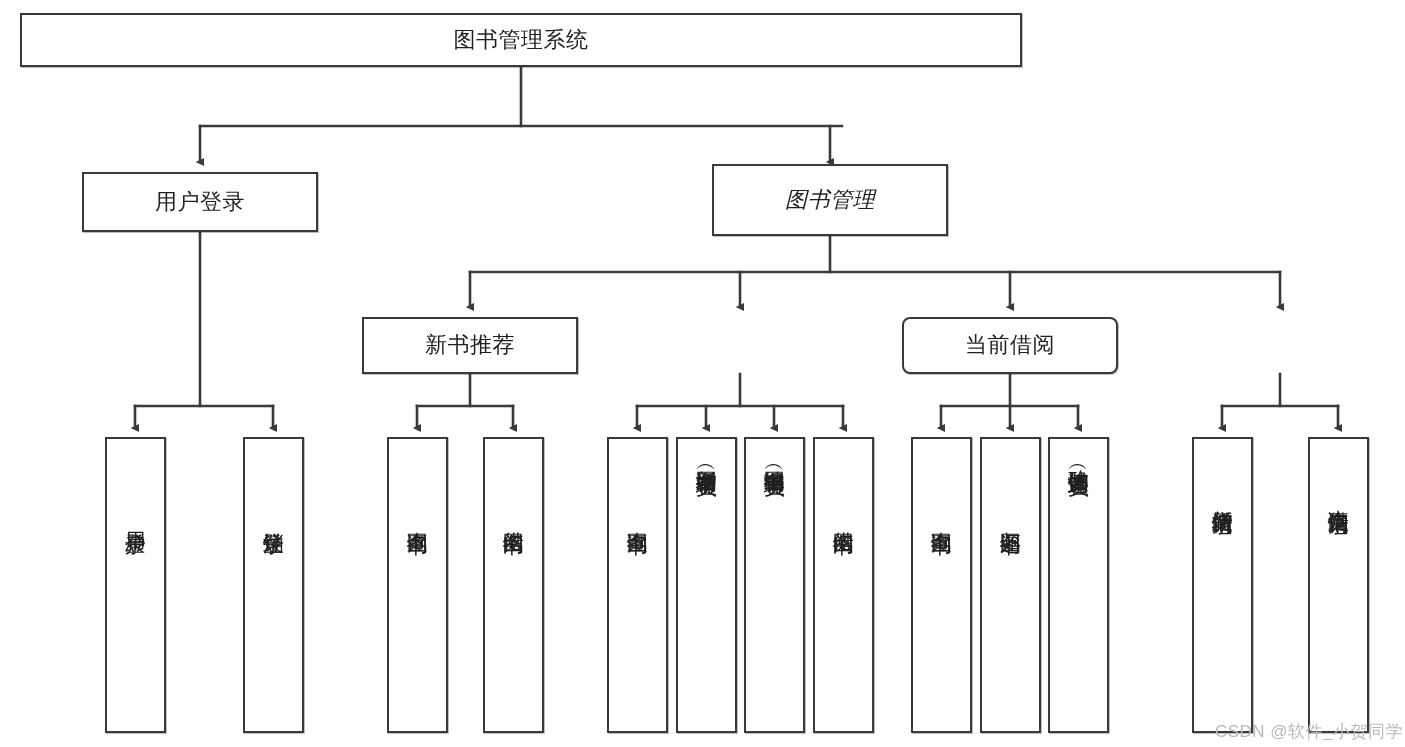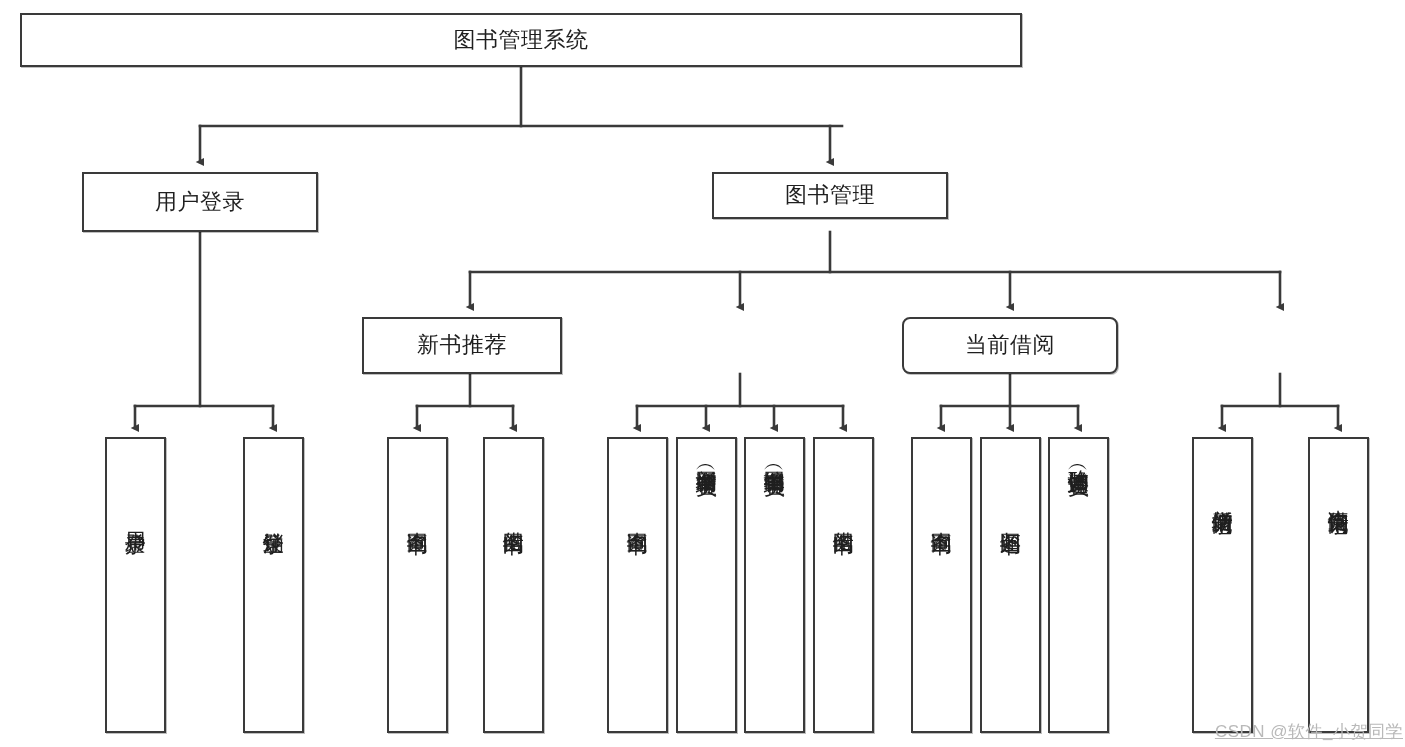--- a/index.html
+++ b/index.html
@@ -68,21 +68,20 @@
   }
   #watermark {
     position: absolute;
     right: 10px;
     bottom: 4px;
     font-size: 17px;
     color: #b9b9b9;
     letter-spacing: 0.5px;
     white-space: nowrap;
     user-select: none;
-    text-decoration: underline;
   }
 </style>
 </head>
 <body>
 
 <div id="canvas">
 
   <svg class="edges" viewBox="0 0 1405 747" xmlns="http://www.w3.org/2000/svg">
     <defs>
       <marker id="arrow" markerWidth="9" markerHeight="9" refX="4.2" refY="4.3" orient="auto" markerUnits="userSpaceOnUse">
@@ -133,25 +132,25 @@
     </g>
   </svg>
 
   <div class="node" style="left:20px; top:13px; width:1002px; height:54px;">
     <span class="label">图书管理系统</span>
   </div>
 
   <div class="node" style="left:82px; top:172px; width:236px; height:60px;">
     <span class="label">用户登录</span>
   </div>
-  <div class="node" style="left:712px; top:172px; width:236px; height:47px;">
+  <div class="node" style="left:712px; top:164px; width:236px; height:72px;font-style:italic;">
     <span class="label">图书管理</span>
   </div>
 
-  <div class="node" style="left:362px; top:317px; width:200px; height:57px;">
+  <div class="node" style="left:362px; top:317px; width:216px; height:57px;">
     <span class="label">新书推荐</span>
   </div>
   <div class="node" style="left:902px; top:317px; width:216px; height:57px;border-radius:8px;">
     <span class="label">当前借阅</span>
   </div>
 
   <div class="node leaf mid" style="left:105px; top:437px; width:61px; height:296px;">
     <span class="label">用户登录</span>
   </div>
   <div class="node leaf mid" style="left:243px; top:437px; width:61px; height:296px;">

